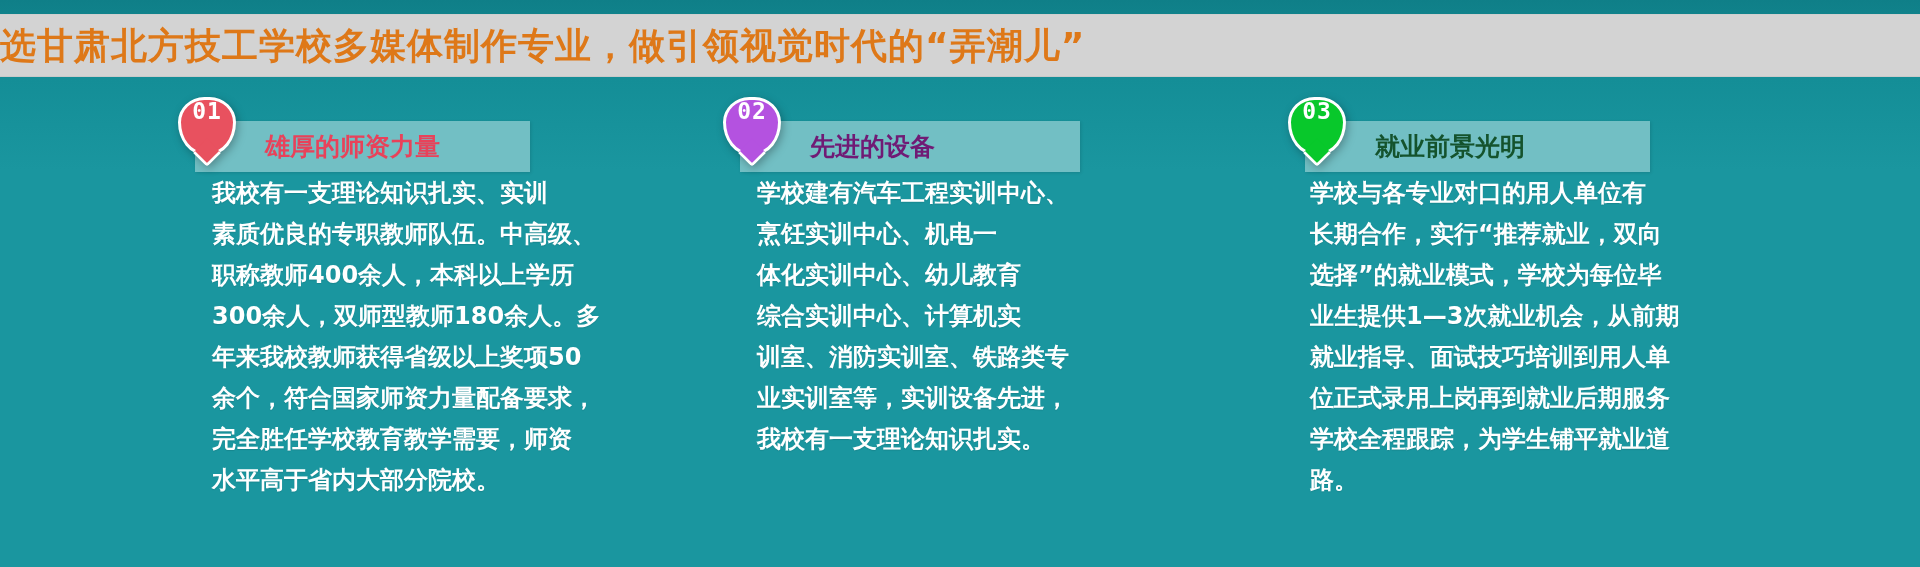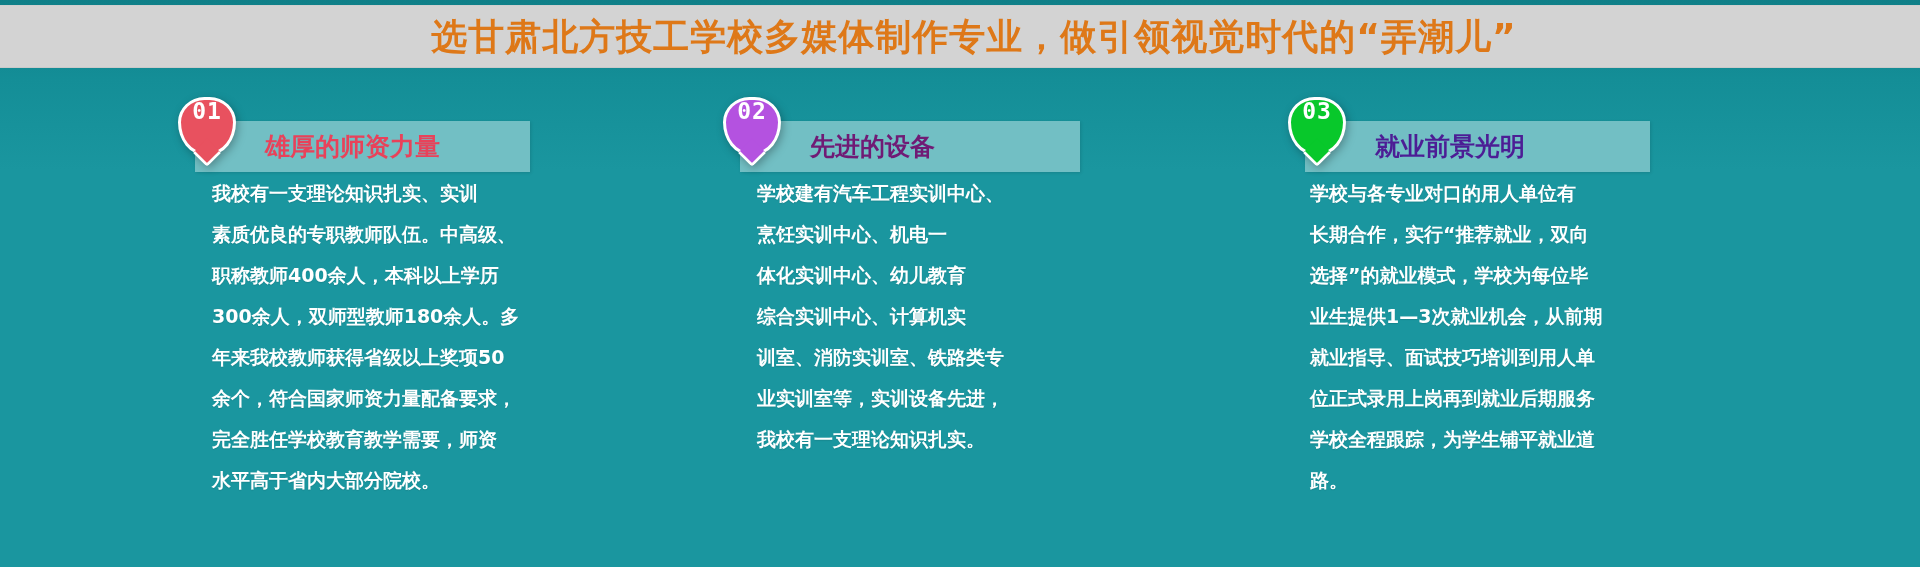--- a/index.html
+++ b/index.html
@@ -23,30 +23,29 @@
     width: 1920px;
     height: 567px;
     background: linear-gradient(180deg, #0f7f88 0%, #148e97 14%, #1a969f 30%, #1a969f 100%);
     overflow: hidden;
   }
 
   
   #header-bar {
     position: absolute;
     left: 0;
-    top: 5px;
+    top: 14px;
     width: 1920px;
     height: 63px;
     background: #d3d3d3;
     display: flex;
     align-items: center;
-    justify-content: center;
+    justify-content: flex-start;
     border-top: 1px solid #cfcfcf;
     border-bottom: 1px solid #c9c9c9;
-    padding-left: 28px;
   }
 
   #header-title {
     font-size: 36px;
     font-weight: bold;
     color: #de7818;
     letter-spacing: 1px;
     white-space: nowrap;
     line-height: 1;
     font-family: "DejaVu Sans", "Liberation Sans", sans-serif;
@@ -96,21 +95,21 @@
   .title-text {
     font-size: 25px;
     font-weight: bold;
     white-space: nowrap;
     line-height: 1;
     font-family: "DejaVu Sans", "Liberation Sans", sans-serif;
   }
 
   .title-1 { color: #e8425a; }
   .title-2 { color: #701a75; }
-  .title-3 { color: #4c1d95; }
+  .title-3 { color: #14532d; }
 
   
   .badge {
     position: absolute;
     left: 18px;
     top: 28px;
     width: 58px;
     height: 58px;
     border-radius: 50% 50% 50% 50% / 48% 48% 62% 62%;
     border: 3px solid #ffffff;
@@ -148,21 +147,21 @@
     font-family: "DejaVu Sans Mono", "Liberation Mono", monospace;
     position: relative;
     z-index: 4;
   }
 
   
   .body-text {
     margin-top: 14px;
     padding-left: 52px;
     color: #ffffff;
-    font-size: 19px;
+    font-size: 24px;
     line-height: 41px;
     font-weight: bold;
     font-family: "DejaVu Sans", "Liberation Sans", sans-serif;
     text-shadow: 0 1px 1px rgba(0,0,0,0.10);
   }
 
   .column-3 .body-text { padding-left: 40px; }
 
   .body-line {
     white-space: nowrap;

